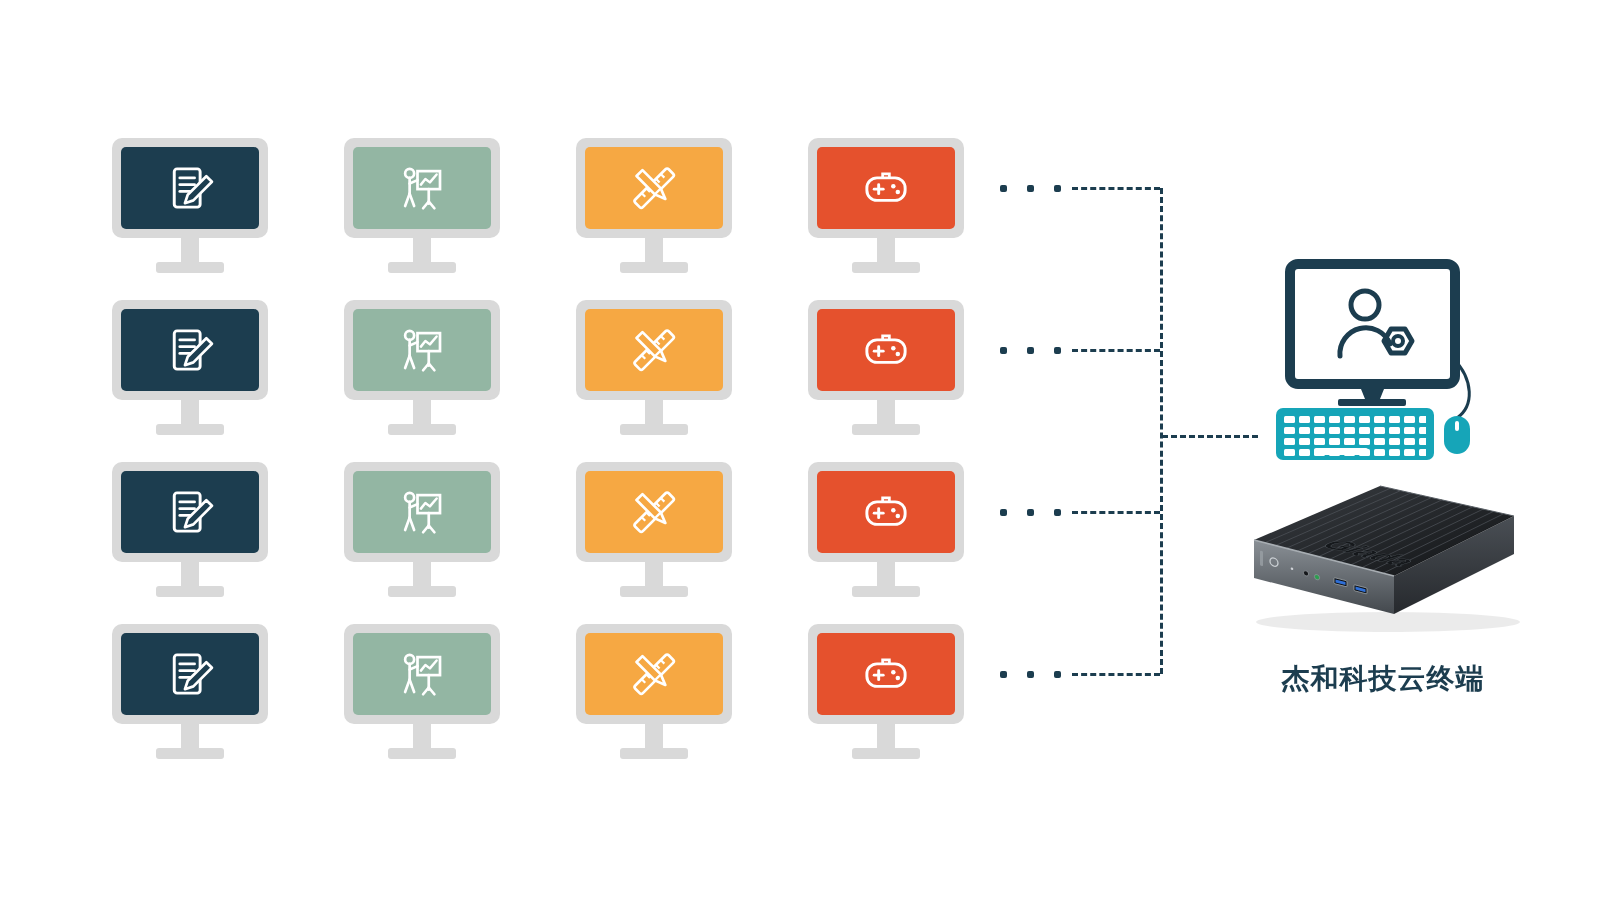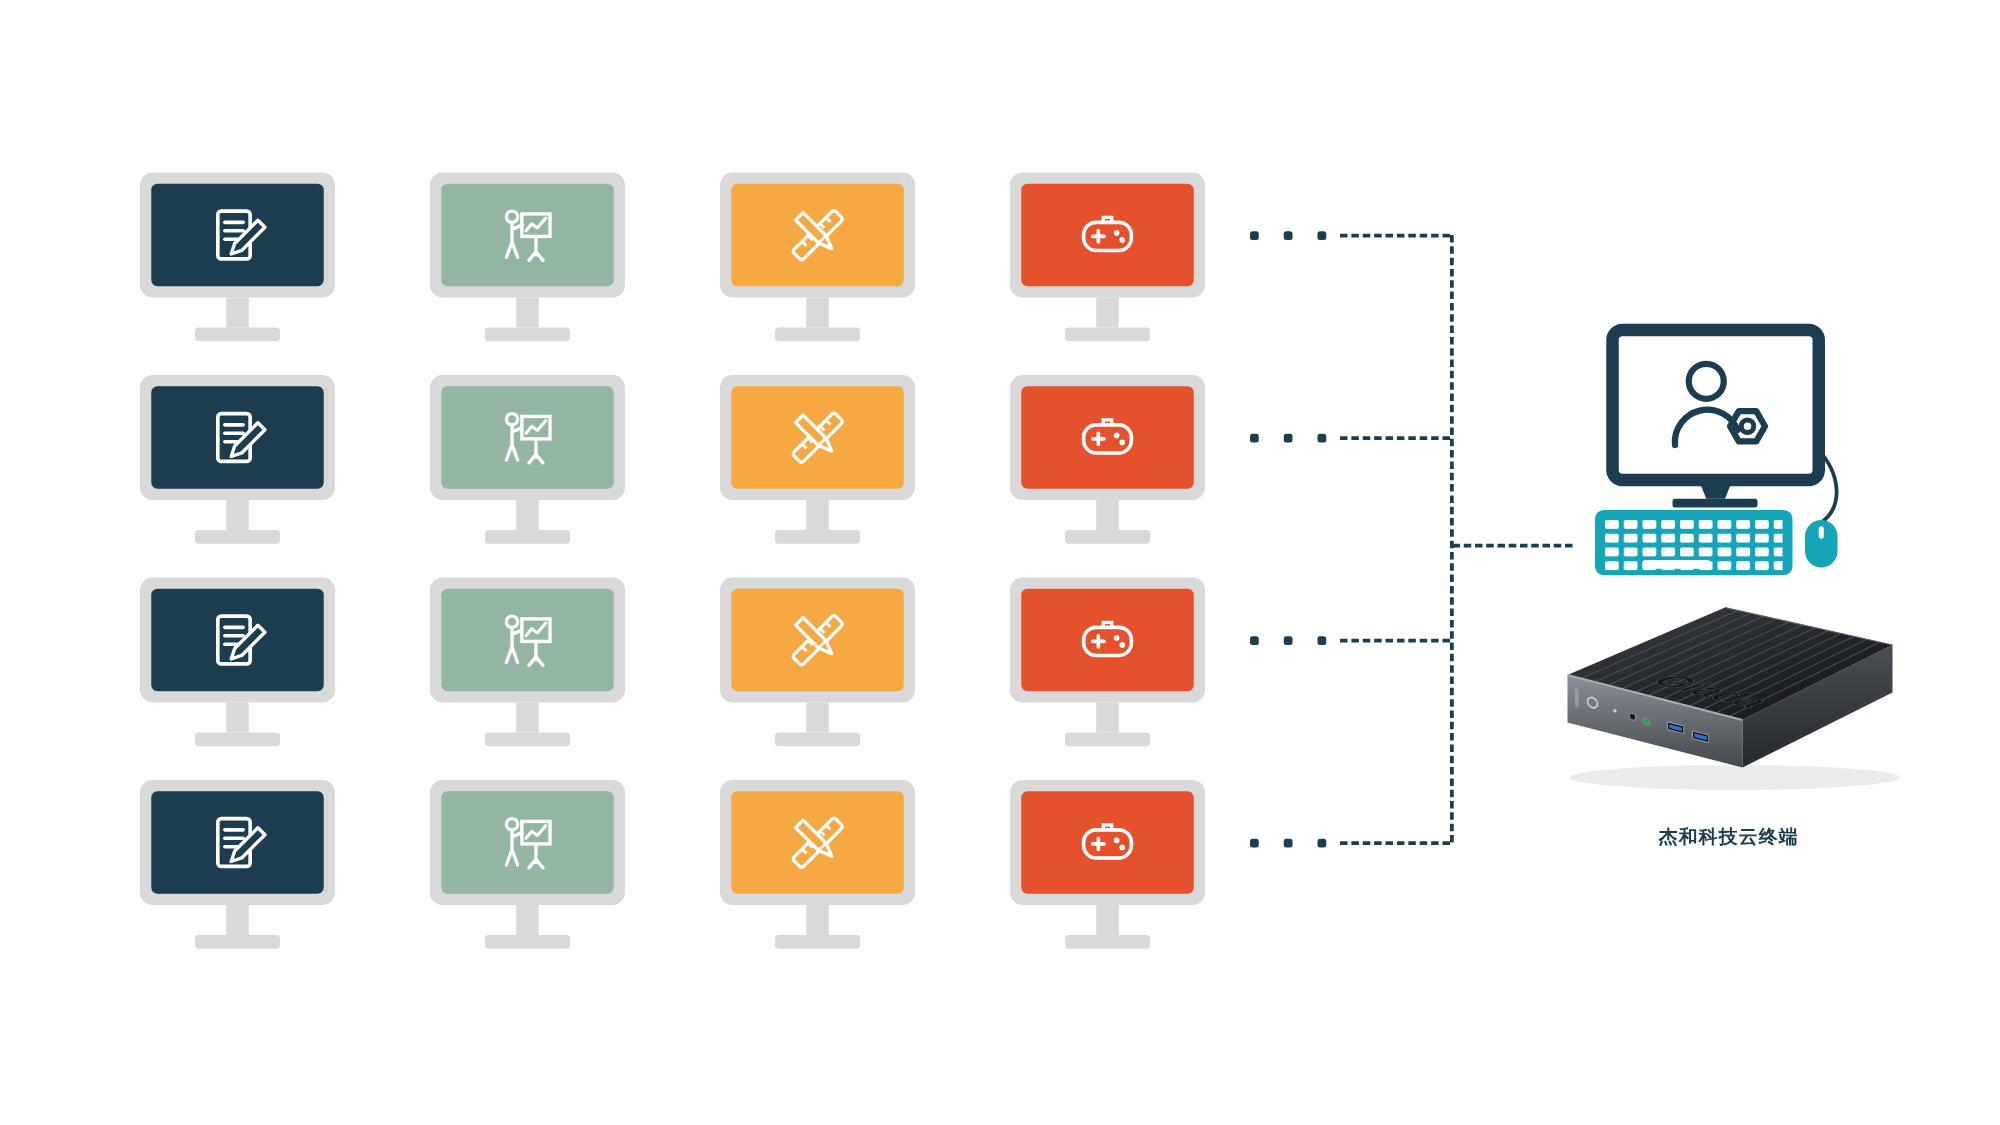--- a/index.html
+++ b/index.html
@@ -26,21 +26,21 @@
   .dots{position:absolute;left:1000px;display:flex;gap:20px;}
   .dots i{width:7px;height:7px;border-radius:2px;background:var(--line,#1C3D4F);display:block;}
   .ch{position:absolute;left:1072px;width:88px;height:0;border-top:3px dashed var(--line,#1C3D4F);}
   .cv{position:absolute;left:1160px;top:188px;height:486px;width:0;border-left:3px dashed var(--line,#1C3D4F);}
   .cm{position:absolute;left:1162px;top:435px;width:96px;height:0;border-top:3px dashed var(--line,#1C3D4F);}
 
   
   .station{position:absolute;left:1248px;top:258px;}
   .minipc{position:absolute;left:1238px;top:470px;}
   .term-label{position:absolute;left:1238px;top:660px;width:290px;text-align:center;
-              font-size:15px;font-weight:bold;color:var(--term-navy,#1C3D4F);letter-spacing:1px;}
+              font-size:28px;font-weight:bold;color:var(--term-navy,#1C3D4F);letter-spacing:1px;}
 
   .navy-stroke{stroke:var(--term-navy,#1C3D4F);fill:none;}
   .navy-fill{fill:var(--term-navy,#1C3D4F);}
   .teal-fill{fill:var(--term-teal,#16A5B8);}
 
   .hidden-defs{position:absolute;width:0;height:0;overflow:hidden;}
 </style>
 </head>
 <body>
 

